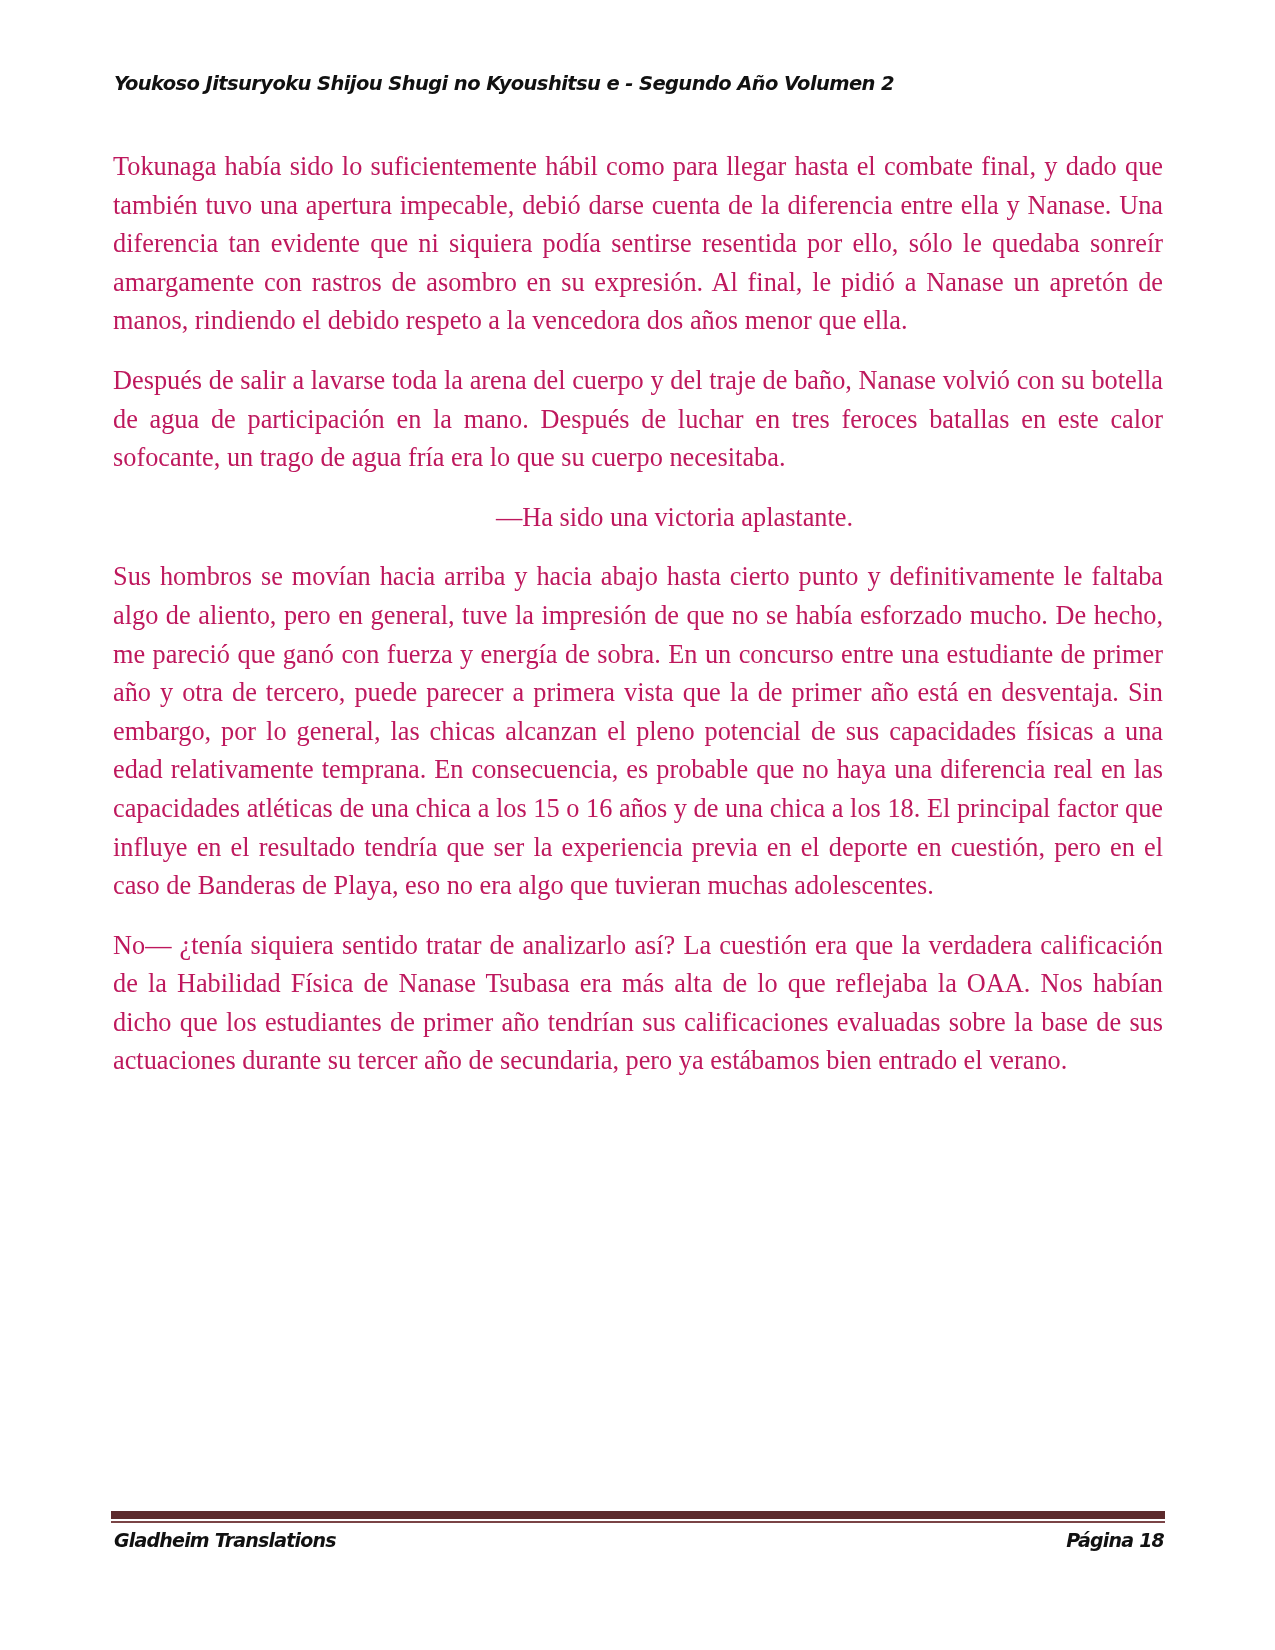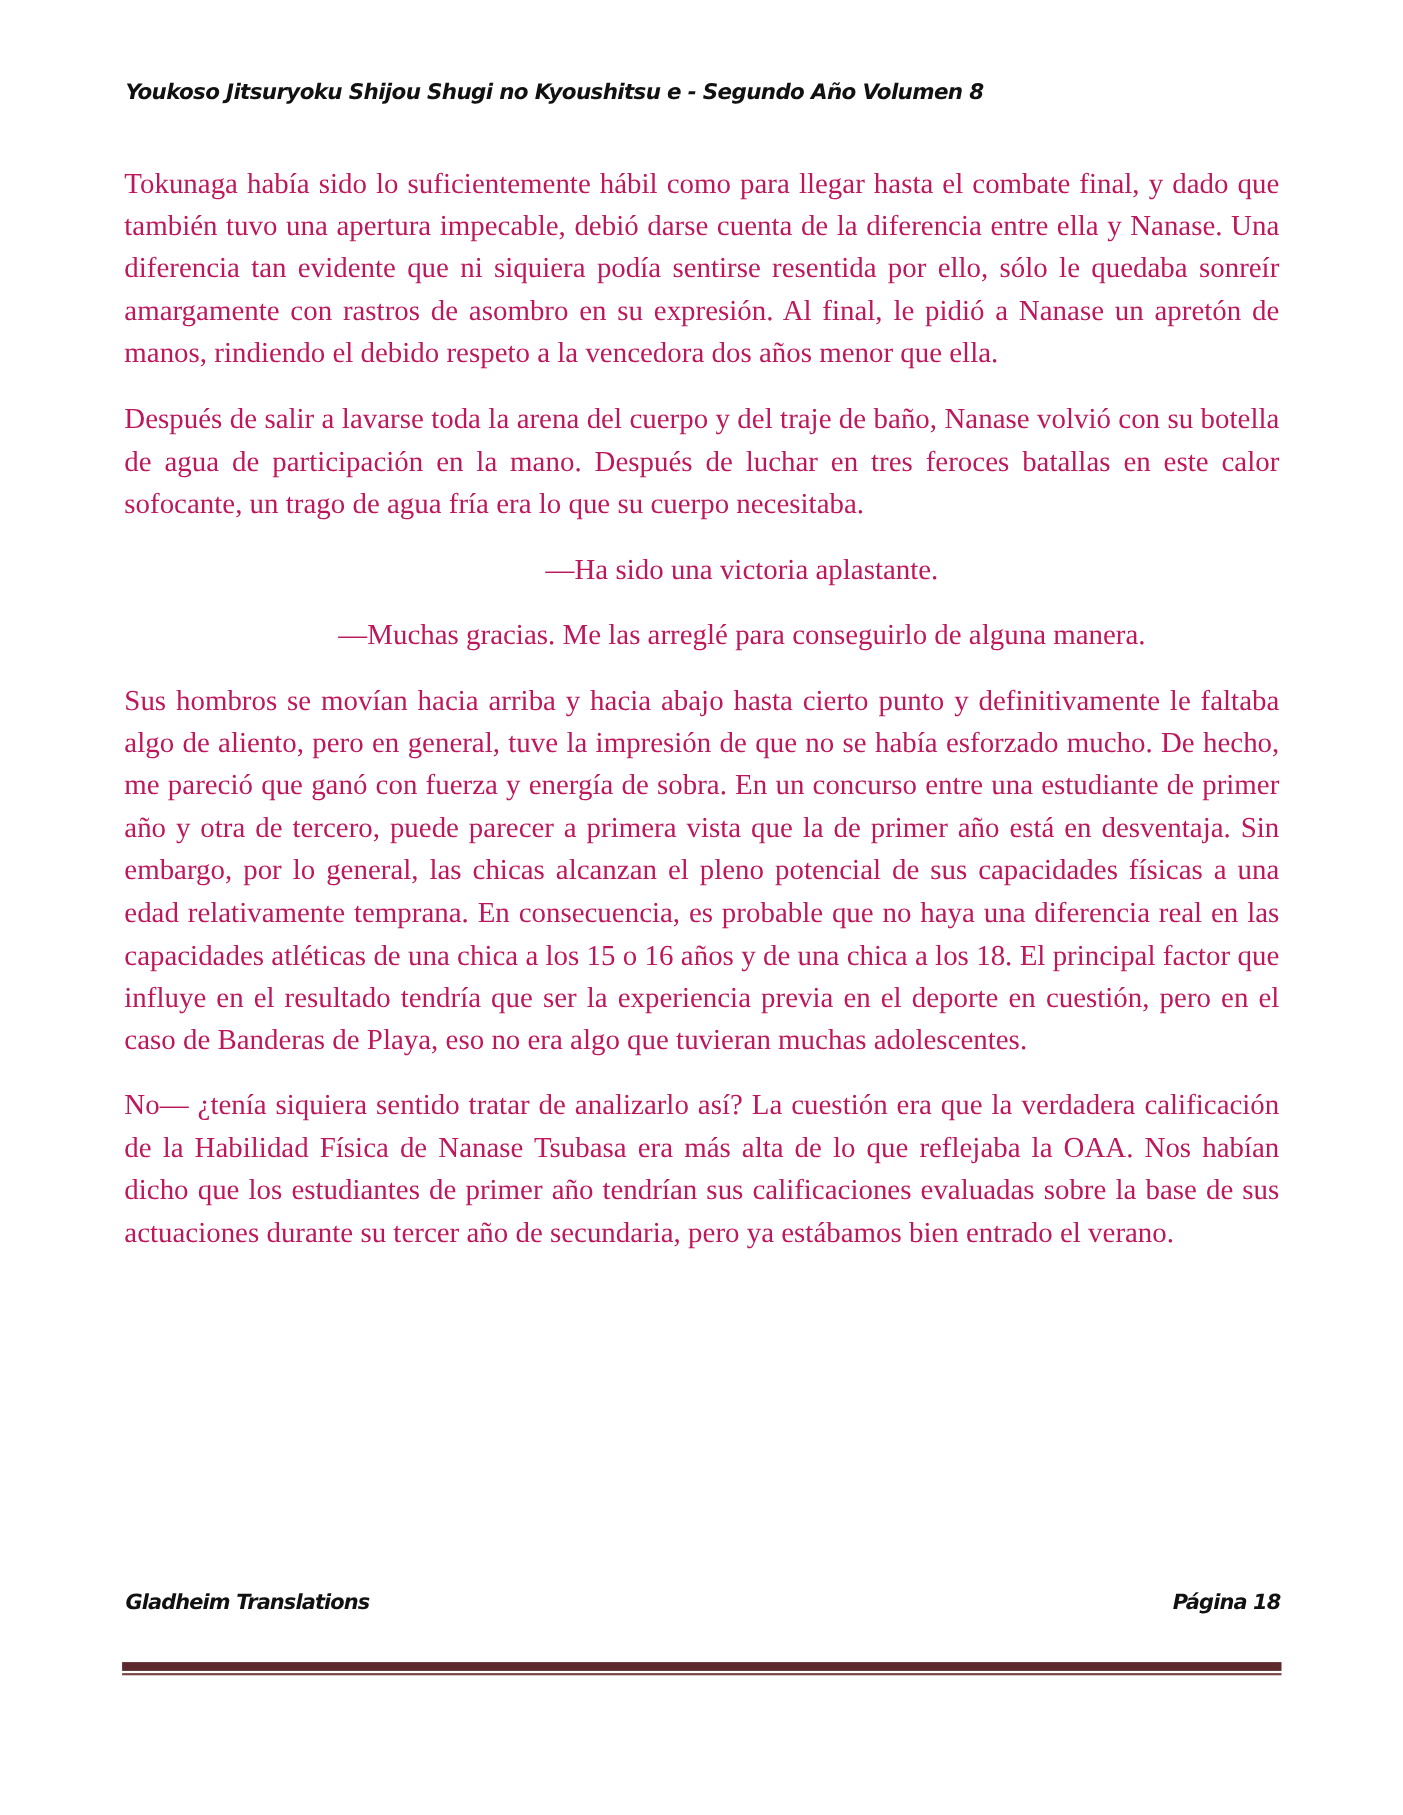--- a/index.html
+++ b/index.html
@@ -18,38 +18,37 @@
     .body p.dialog { padding-left: 73px; text-align: center; }
     .footer-rule {
       position: absolute; left: 111px; top: 1511px; width: 1054px; height: 8px;
       background: #5c2a2c;
     }
     .footer-rule-thin {
       position: absolute; left: 111px; top: 1521px; width: 1054px; height: 2px;
       background: #7a4446;
     }
     .footer {
-      position: absolute; left: 114px; top: 1442px; width: 1050px; height: 30px;
+      position: absolute; left: 114px; top: 1525px; width: 1050px; height: 30px;
       font-family: "DejaVu Sans", sans-serif; font-weight: bold; font-style: italic;
       font-size: 19px; color: #111; letter-spacing: -0.8px;
       display: flex; justify-content: space-between; align-items: center;
     }
   </style>
 </head>
 <body>
 
 <div class="page-header">
-  <span>Youkoso Jitsuryoku Shijou Shugi no Kyoushitsu e - Segundo Año Volumen 8</span>
+  <span>Youkoso Jitsuryoku Shijou Shugi no Kyoushitsu e - Segundo Año Volumen 2</span>
 </div>
 
 <div class="body">
   <p>Tokunaga había sido lo suficientemente hábil como para llegar hasta el combate final, y dado que también tuvo una apertura impecable, debió darse cuenta de la diferencia entre ella y Nanase. Una diferencia tan evidente que ni siquiera podía sentirse resentida por ello, sólo le quedaba sonreír amargamente con rastros de asombro en su expresión. Al final, le pidió a Nanase un apretón de manos, rindiendo el debido respeto a la vencedora dos años menor que ella.</p>
   <p>Después de salir a lavarse toda la arena del cuerpo y del traje de baño, Nanase volvió con su botella de agua de participación en la mano. Después de luchar en tres feroces batallas en este calor sofocante, un trago de agua fría era lo que su cuerpo necesitaba.</p>
   <p class="dialog">—Ha sido una victoria aplastante.</p>
-  <p class="dialog">—Muchas gracias. Me las arreglé para conseguirlo de alguna manera.</p>
   <p>Sus hombros se movían hacia arriba y hacia abajo hasta cierto punto y definitivamente le faltaba algo de aliento, pero en general, tuve la impresión de que no se había esforzado mucho. De hecho, me pareció que ganó con fuerza y energía de sobra. En un concurso entre una estudiante de primer año y otra de tercero, puede parecer a primera vista que la de primer año está en desventaja. Sin embargo, por lo general, las chicas alcanzan el pleno potencial de sus capacidades físicas a una edad relativamente temprana. En consecuencia, es probable que no haya una diferencia real en las capacidades atléticas de una chica a los 15 o 16 años y de una chica a los 18. El principal factor que influye en el resultado tendría que ser la experiencia previa en el deporte en cuestión, pero en el caso de Banderas de Playa, eso no era algo que tuvieran muchas adolescentes.</p>
   <p>No— ¿tenía siquiera sentido tratar de analizarlo así? La cuestión era que la verdadera calificación de la Habilidad Física de Nanase Tsubasa era más alta de lo que reflejaba la OAA. Nos habían dicho que los estudiantes de primer año tendrían sus calificaciones evaluadas sobre la base de sus actuaciones durante su tercer año de secundaria, pero ya estábamos bien entrado el verano.</p>
 </div>
 
 <div class="footer-rule"></div>
 <div class="footer-rule-thin"></div>
 
 <div class="footer">
   <span>Gladheim Translations</span>
   <span>Página 18</span>

